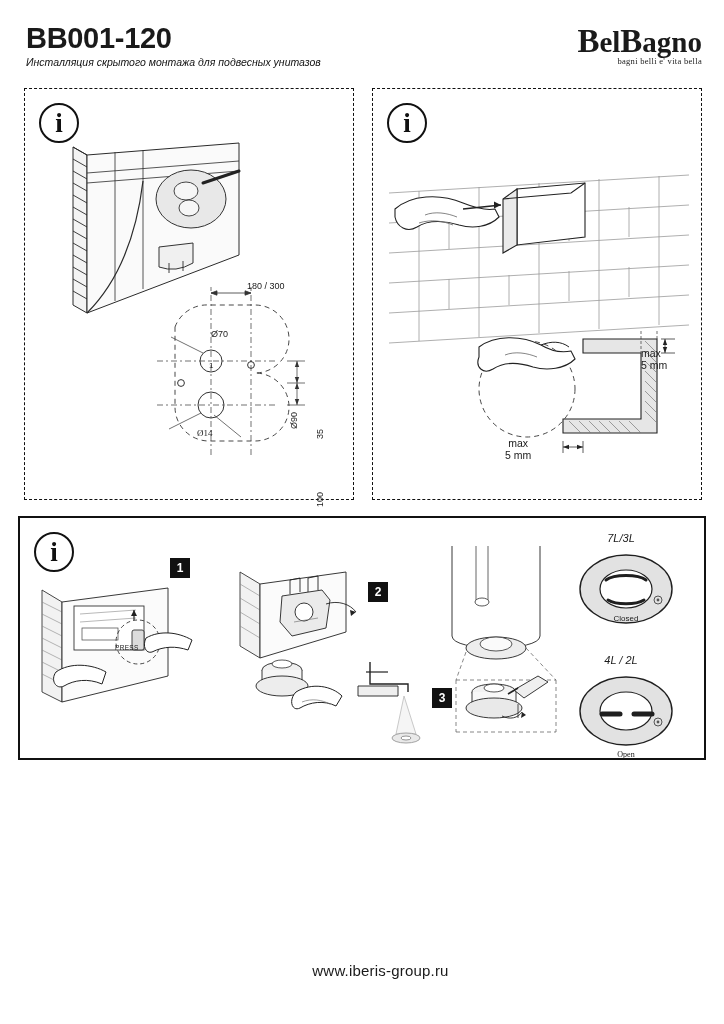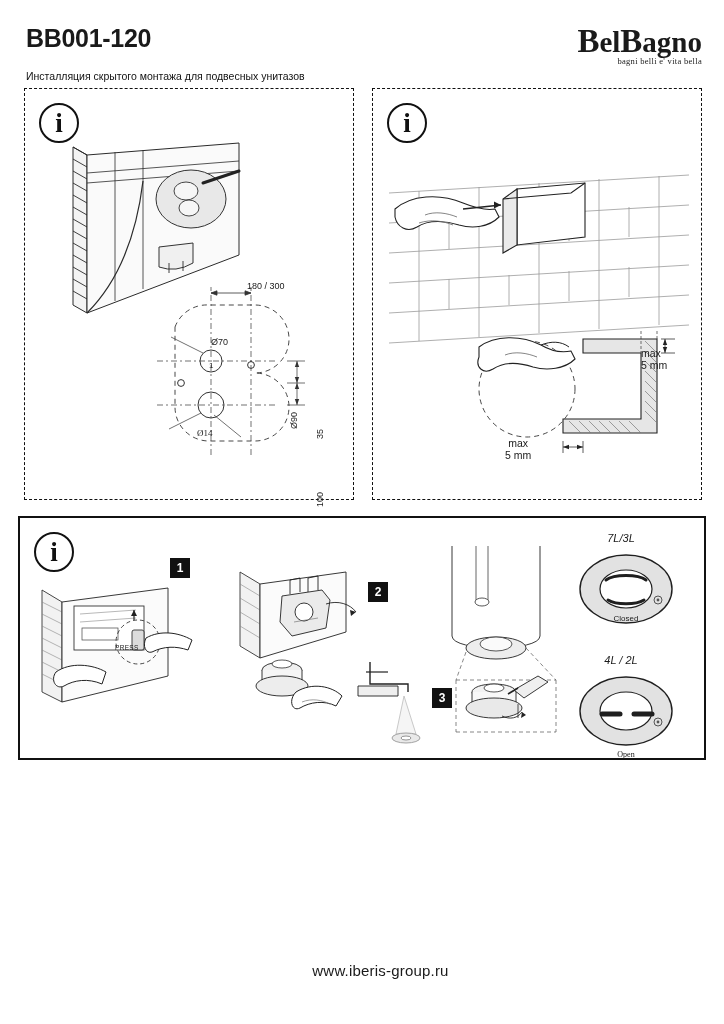--- a/index.html
+++ b/index.html
@@ -14,31 +14,32 @@
     overflow: hidden;
   }
 
   
   .header {
     position: absolute;
     left: 26px; top: 24px; right: 22px;
     height: 56px;
   }
   .model-code {
-    font-size: 25px;
+    font-size: 29px;
     font-weight: bold;
     letter-spacing: -0.3px;
     line-height: 28px;
     margin: 0;
   }
   .subtitle {
     font-size: 10.5px;
     line-height: 14px;
-    margin-top: 17px;
+    margin-top: 3px;
     color: #111;
+    font-style: italic;
   }
   .brand {
     position: absolute;
     right: 0; top: 2px;
     text-align: right;
     width: 200px;
   }
   .brand-name {
     font-family: "Liberation Serif", serif;
     font-size: 29px;
@@ -236,21 +237,21 @@
     </g>
 
     <g stroke="#333" stroke-width="0.8" fill="#333">
       <path d="M74 -2 L114 -2" transform="translate(0,8)"></path>
       <path d="M74 6 l 6 -2.2 l 0 4.4 z"></path>
       <path d="M114 6 l -6 -2.2 l 0 4.4 z"></path>
     </g>
   </svg>
 
   <div class="dim-txt" style="left:222px; top:192px;">180 / 300</div>
-  <div class="dim-txt" style="left:186px; top:240px;margin-top:8px;">Ø70</div>
+  <div class="dim-txt" style="left:186px; top:240px;">Ø70</div>
   <div class="dim-txt" style="left:172px; top:339px;font-family:Liberation Serif, serif;">Ø14</div>
   <div class="dim-txt rot" style="left:264px; top:340px;">Ø90</div>
   <div class="dim-txt rot" style="left:290px; top:350px;">35</div>
   <div class="dim-txt rot" style="left:290px; top:418px;">100</div>
   <div class="dim-txt" style="left:184px; top:272px; font-size:8px;">1</div>
 </div>
 
 <div class="panel panel-b">
   <div class="info-badge badge-b">i</div>
 

